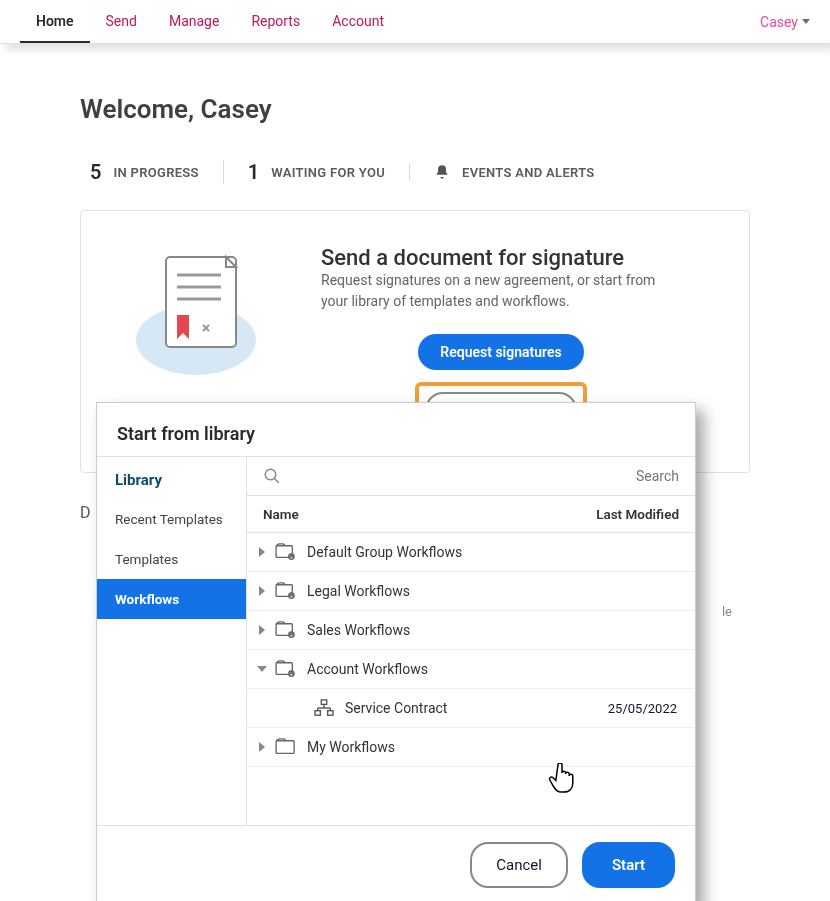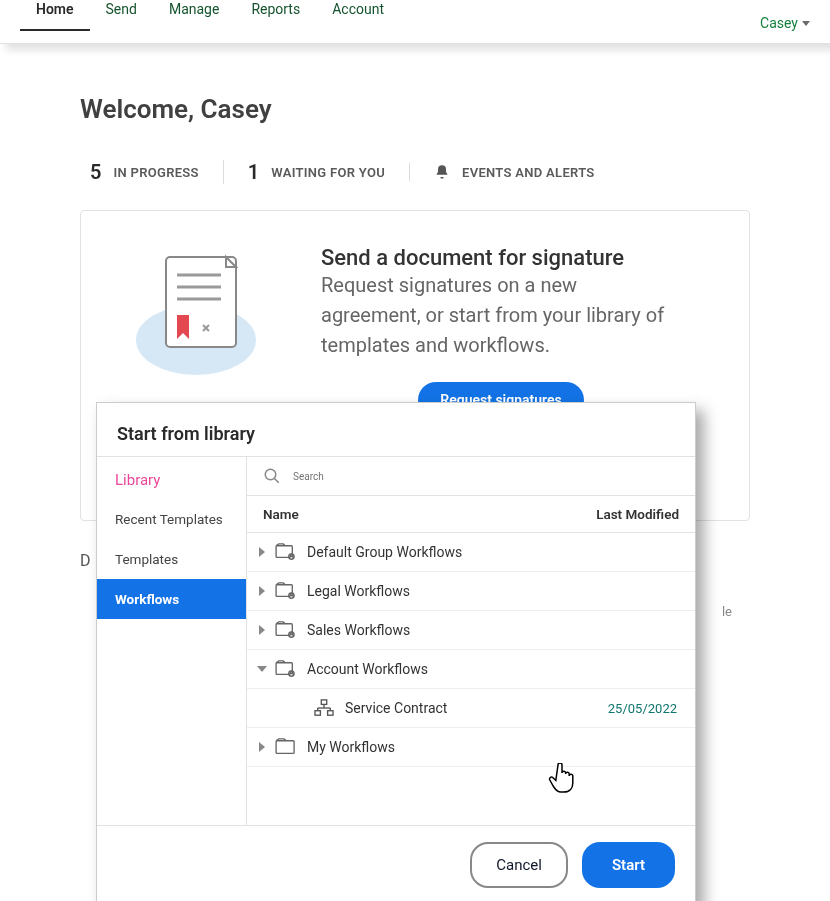--- a/index.html
+++ b/index.html
@@ -1,64 +1,64 @@
 <!DOCTYPE html>
 <html><head>
   <meta charset="utf-8">
   <style>
     * { box-sizing: border-box; margin: 0; padding: 0; font-family: -apple-system, BlinkMacSystemFont, "Segoe UI", Roboto, sans-serif; }
     body { background: #fff; width: 830px; height: 901px; position: relative; overflow: hidden; }
 
-    .nav { display: flex; align-items: flex-end; padding: 12px 20px; border-bottom: 1px solid #e0e0e0; height: 44px; box-shadow: 6px 6px 8px rgba(0,0,0,.12); position: relative; }
-    .nav-item { padding: 12px 16px; color: #14532d; font-size: 14px; cursor: pointer; border-bottom: 2px solid transparent; }
+    .nav { display: flex; align-items: center; padding: 2px 20px; border-bottom: 1px solid #e0e0e0; height: 44px; box-shadow: 6px 6px 8px rgba(0,0,0,.12); position: relative; }
+    .nav-item { padding: 12px 16px; color: #be185d; font-size: 14px; cursor: pointer; border-bottom: 2px solid transparent; }
     .nav-item.active { color: #2a2a2a; font-weight: 600; border-bottom-color: #2a2a2a; }
     .nav-spacer { flex: 1; }
-    .user-menu { display:flex; align-items:center; gap:4px; color:#15803d; font-size:14px; cursor:pointer; }
+    .user-menu { display:flex; align-items:center; gap:4px; color:#ec4899; font-size:14px; cursor:pointer; }
     .caret-down { width:0; height:0; border-left:4px solid transparent; border-right:4px solid transparent; border-top:5px solid #6a6a6a; }
 
     .content { padding: 50px 80px 0 80px; position:relative; }
     .welcome { font-size: 26px; font-weight:600; color:#404040; margin-bottom: 36px; }
 
     .stats { display:flex; align-items:center; gap:0; margin-bottom:26px; }
     .stat { display:flex; align-items:center; gap:12px; padding:0 24px; }
     .stat:first-child { padding-left:10px; }
     .stat + .stat { border-left:1px solid #dcdcdc; }
     .stat-num { font-size:20px; font-weight:600; color:#2a2a2a; }
     .stat-label { font-size:13px; font-weight:600; color:#5a5a5a; letter-spacing:.3px; }
     .bell { width:16px; height:18px; }
 
     .card { border:1px solid #e2e2e2; border-radius:4px; padding:34px 40px; display:flex; gap:50px; align-items:flex-start; margin-bottom:30px; }
     .doc-illus { width:150px; height:140px; position:relative; flex-shrink:0; }
     .card h2 { font-size:22px; font-weight:500; color:#333; margin-bottom:0; }
-    .card p { font-size:20px; color:#666; line-height:1.5; margin-bottom:22px; max-width:360px; }
+    .card p { font-size:14px; color:#666; line-height:1.5; margin-bottom:22px; max-width:360px; }
     .btn-row { display:flex; gap:12px; align-items:center;flex-direction:column; }
     .btn-primary { background:#1373E6; color:#fff; border:none; border-radius:18px; padding:10px 22px; font-size:14px; font-weight:600; cursor:pointer; }
     .btn-outline { background:#fff; color:#4a4a4a; border:2px solid #888; border-radius:18px; padding:8px 20px; font-size:14px; font-weight:600; cursor:pointer; }
     .highlight-box { border:4px solid #F29D38; border-radius:6px; padding:6px; display:inline-block; }
 
     .ghost-d { font-size:16px; color:#555; }
 
     
     .modal { position:absolute; top:402px; left:96px; width:600px; background:#fff; border:1px solid #ccc; box-shadow: 8px 8px 14px rgba(0,0,0,.35); }
     .modal-head { padding:20px 20px 12px; font-size:18px; font-weight:600; color:#2a2a2a; }
     .modal-body { display:flex; border-top:1px solid #e2e2e2; border-bottom:1px solid #e2e2e2; min-height:370px; }
 
     .sidebar { width:150px; border-right:1px solid #e2e2e2; }
-    .side-title { padding:14px 18px 10px; font-size:15px; font-weight:400; color:#ec4899; }
+    .side-title { padding:14px 18px 10px; font-size:15px; font-weight:700; color:#0c4a6e; }
     .side-item { padding:12px 18px; font-size:13.5px; color:#444; cursor:pointer; }
     .side-item.sel { background:#1373E6; color:#fff; font-weight:700; }
 
     .main { flex:1; }
     .search-row { display:flex; align-items:center; gap:12px; padding:10px 16px; border-bottom:1px solid #e2e2e2; }
     .search-icon { width:18px; height:18px; }
-    .search-input { border:none; outline:none; font-size:10px; color:#666; flex:1; }
+    .search-input { border:none; outline:none; font-size:14px; color:#666; flex:1;text-align:right; }
     .col-head { display:flex; justify-content:space-between; padding:10px 16px; border-bottom:1px solid #e2e2e2; font-size:13.5px; font-weight:600; color:#333; }
 
     .tree-row { display:flex; align-items:center; padding:10px 12px; border-bottom:1px solid #eee; font-size:14px; color:#333; cursor:pointer; gap:10px; }
-    .tree-row .date { margin-left:auto; font-size:13px; color:#0f766e; padding-right:6px; }
+    .tree-row .date { margin-left:auto; font-size:13px; color:#0f172a; padding-right:6px; }
     .tree-row.child { padding-left:66px; }
     .tree-row.sel { background:#cfe2f8; border:2px solid #1a1a1a; border-radius:3px; margin:-1px 2px; }
     .tri { width:0; height:0; border-top:5px solid transparent; border-bottom:5px solid transparent; border-left:6px solid #888; }
     .tri.open { transform: rotate(90deg); }
     .folder-ic, .org-ic, .plain-folder-ic { width:22px; height:18px; flex-shrink:0; }
 
     .modal-foot { display:flex; justify-content:flex-end; gap:14px; padding:16px 20px; }
     .cancel-btn { background:#fff; border:2px solid #888; border-radius:18px; padding:12px 24px; font-size:15px; color:#0f172a; cursor:pointer; }
     .start-btn { background:#1373E6; border:none; border-radius:18px; padding:10px 30px; font-size:15px; color:#fff; font-weight:600; cursor:pointer; }
 

